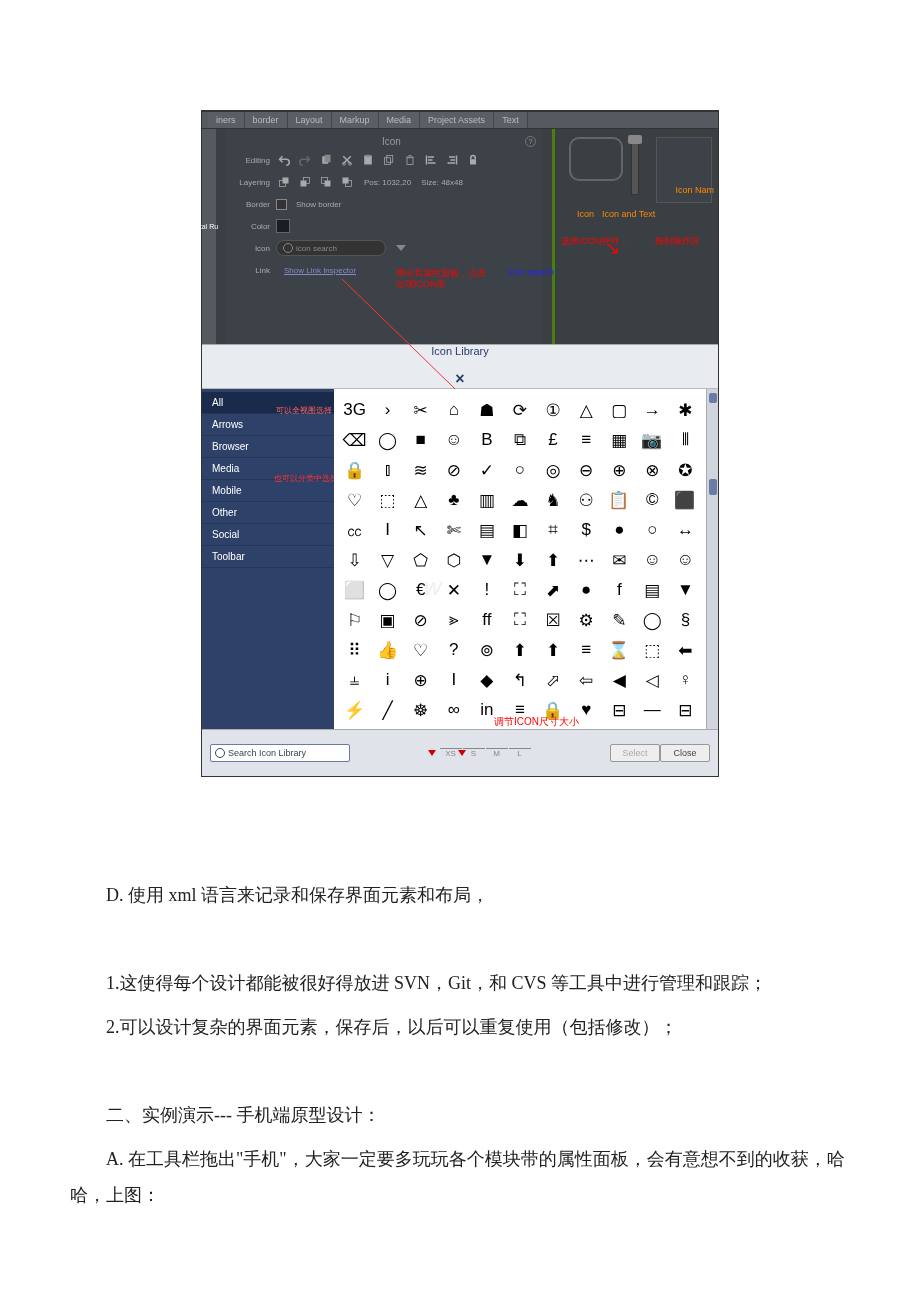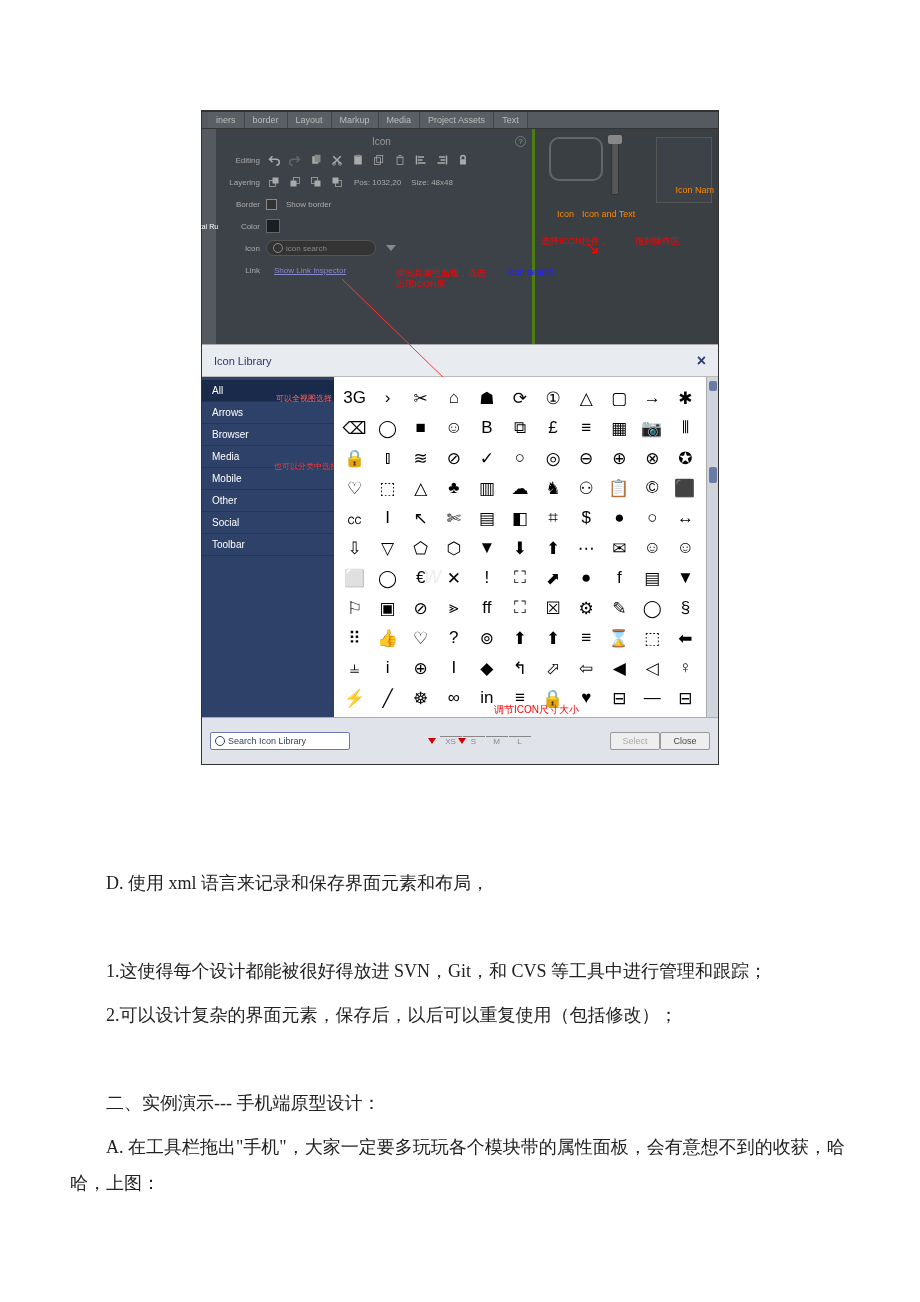--- a/index.html
+++ b/index.html
@@ -1,21 +1,21 @@
 <!DOCTYPE html>
 <html><head>
 <meta charset="utf-8">
 <style>
   * { box-sizing: border-box; margin: 0; padding: 0; }
   body { background: #fff; font-family: Arial, sans-serif; color: #000; width: 920px; }
   .page { padding: 0 40px 60px 40px; }
   .screenshot { width: 518px; margin: 110px auto 100px auto; background: #3a3f44; border: 1px solid #333; position: relative; }
   .tabs-row { background: #555a61; height: 18px; display: flex; align-items: center; padding-left: 6px; font-size: 9px; color: #bbb; border-top: 1px solid #333; border-bottom: 1px solid #333; }
   .tab { padding: 0 8px; height: 16px; line-height: 16px; border-right: 1px solid #444; background: #5a5f65; display: flex; align-items: center; }
-  .top-area { display: flex; height: 215px; }
+  .top-area { display: flex; height: 215px; gap: 10px; }
   .left-sliver { width: 14px; background: #555a61; color: #fff; font-size: 7px; display: flex; align-items: flex-start; padding-top: 94px; white-space: nowrap; justify-content: center; }
   .left-sliver span { transform: rotate(0deg); }
   .inspector { flex: 1; background: #3d4248; padding: 3px 6px 6px 6px; font-size: 9px; color: #ccc; }
   .insp-head { color: #999; font-size: 10px; margin: 4px 0 2px 150px; display: flex; align-items: center; gap: 124px; }
   .insp-head .q { width: 11px; height: 11px; border-radius: 50%; border: 1px solid #777; color: #7a7; font-size: 8px; text-align: center; line-height: 10px; }
   .insp-row { display: flex; align-items: center; height: 22px; gap: 6px; }
   .insp-label { width: 38px; text-align: right; color: #aaa; font-size: 8px; }
   .tool-icon { width: 15px; height: 15px; display: inline-flex; align-items: center; justify-content: center; color: #aaa; }
   .tool-icon svg { width: 12px; height: 12px; }
   .pos-text { font-size: 8px; color: #aaa; margin-left: 4px; }
@@ -34,21 +34,21 @@
   .rp-red { position: absolute; left: 6px; top: 106px; font-size: 9px; color: #f00; }
   .rp-red2 { position: absolute; left: 100px; top: 106px; font-size: 9px; color: #f00; }
   .red-arrow-down { position: absolute; top: 108px; left: 50px; font-size: 18px; color: #f00;}
   .scale-bar { position: absolute; top: 6px; left: 76px; width: 8px; height: 60px; background: #555; border: 1px solid #333; }
   .scale-knob { position: absolute; top: 6px; left: 73px; width: 14px; height: 9px; background: #888; border-radius: 2px; }
   .red-popup-text { position: absolute; top: 156px; left: 194px; color: #f00; font-size: 9px; font-family: Liberation Serif, serif; }
   .red-popup-text2 { position: absolute; top: 167px; left: 194px; color: #f00; font-size: 9px; }
   .red-popup-blue { position: absolute; top: 156px; left: 306px; color: #22f; font-size: 9px; }
   .diag-line { position: absolute; left: 140px; top: 168px; width: 144px; height: 140px; pointer-events: none; }
   .library { background: #e8ebf0; border-top: 1px solid #aaa; }
-  .lib-head { height: 32px; display: flex; align-items: center; justify-content: space-between; padding: 0 12px; font-size: 11px; color: #2a3b6a; border-bottom: 1px solid #bbb; }
+  .lib-head { height: 44px; display: flex; align-items: center; justify-content: space-between; padding: 0 4px; font-size: 11px; color: #2a3b6a; border-bottom: 1px solid #bbb; flex-direction: column; }
   .lib-close { font-size: 16px; font-weight: bold; cursor: pointer; }
   .lib-body { display: flex; height: 340px; }
   .lib-sidebar { width: 132px; background: #2e4168; padding: 3px 0; position: relative; }
   .lib-cat { height: 22px; line-height: 22px; padding-left: 10px; font-size: 10px; color: #fff; border-bottom: 1px solid #263656; position: relative; }
   .lib-cat.active { background: #1a2a4a; }
   .lib-cat .red-annot { position: absolute; right: 2px; font-size: 8px; color: #f66; top: 8px; }
   .lib-cat .red-annot2 { position: absolute; right: -4px; font-size: 8px; color: #f33; top: 10px; white-space:nowrap; }
   .lib-grid-wrap { flex: 1; overflow: hidden; background: #fff; position: relative; display:flex; }
   .lib-grid { flex:1; display: grid; grid-template-columns: repeat(11, 1fr); gap: 0; padding: 6px 4px; font-size: 17px; color: #000; }
   .lib-grid .gicon { display: flex; align-items: center; justify-content: center; height: 30px; }

